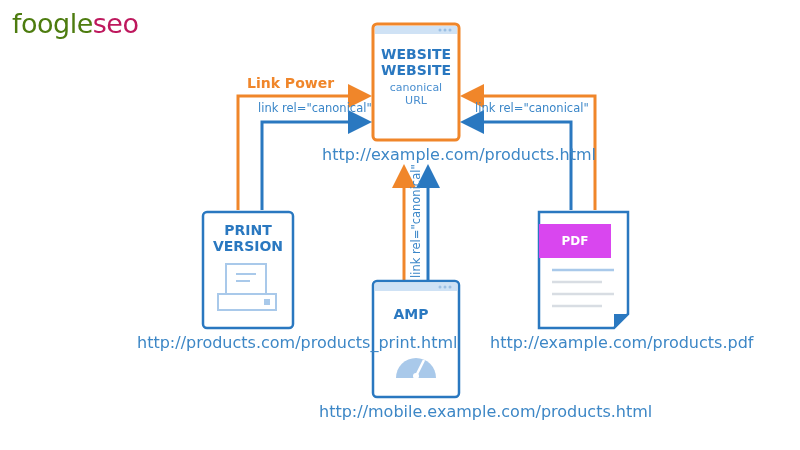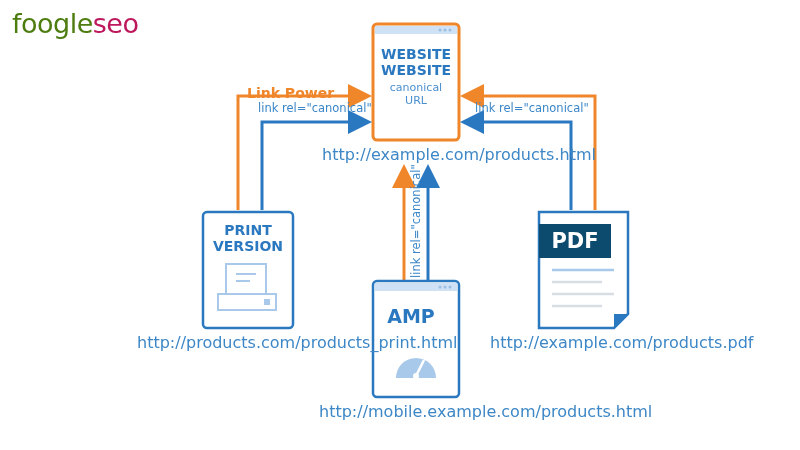--- a/index.html
+++ b/index.html
@@ -7,21 +7,21 @@
   .logo{position:absolute;left:12px;top:8px;font-size:27px;letter-spacing:-0.5px;font-family:"DejaVu Sans",sans-serif;}
   .logo .a{color:#4d7c0f;}
   .logo .b{color:#be185d;}
   svg.diagram{position:absolute;left:0;top:0;}
   .lbl{position:absolute;font-size:11.5px;color:#3a86c8;white-space:nowrap;}
   .url{position:absolute;font-size:16px;color:#3d87c6;white-space:nowrap;}
   .title{position:absolute;font-weight:bold;color:#2a78c0;text-align:center;line-height:1.15;}
   .sub{position:absolute;color:#4a8fd0;text-align:center;font-size:11px;line-height:1.15;}
   .linkpower{position:absolute;font-weight:bold;color:#f0862a;font-size:14px;}
   .vert{position:absolute;font-size:11.5px;color:#3a86c8;white-space:nowrap;transform:rotate(-90deg);transform-origin:left top;}
-  .pdfbadge{position:absolute;background:#0c4a6e;color:#fff;font-weight:bold;font-size:21px;display:flex;align-items:center;justify-content:center;}
+  .pdfbadge{position:absolute;background:#d946ef;color:#fff;font-weight:bold;font-size:12px;display:flex;align-items:center;justify-content:center;}
 </style>
 </head>
 <body>
 
 <div class="logo"><span class="a">foogle</span><span class="b">seo</span></div>
 
 <svg class="diagram" width="800" height="450">
   <defs>
     <marker id="ao" markerWidth="8" markerHeight="8" refX="6" refY="4" orient="auto">
         <path d="M0,0 L8,4 L0,8 z" fill="#f0862a"></path>
@@ -81,25 +81,25 @@
       <line x1="552" y1="294" x2="614" y2="294" stroke="#d8dde3" stroke-width="2.5"></line>
       <line x1="552" y1="306" x2="602" y2="306" stroke="#d8dde3" stroke-width="2.5"></line>
     </g>
   </g>
 </svg>
 
 <div class="title" style="left:373px;top:46px;width:86px;font-size:14px;"><span>WEBSITE</span><br><span>WEBSITE</span></div>
 <div class="sub" style="left:373px;top:82px;width:86px;"><span>canonical</span><br><span>URL</span></div>
 <div class="url" style="left:322px;top:145px;">http://example.com/products.html</div>
 
-<div class="linkpower" style="left:247px;top:75px;margin-top:10px;">Link Power</div>
+<div class="linkpower" style="left:247px;top:75px;">Link Power</div>
 <div class="lbl" style="left:258px;top:101px;">link rel="canonical"</div>
 <div class="lbl" style="left:475px;top:101px;">link rel="canonical"</div>
 <div class="vert" style="left:409px;top:278px;">link rel="canonical"</div>
 
 <div class="title" style="left:203px;top:222px;width:90px;font-size:14px;"><span>PRINT</span><br><span>VERSION</span></div>
 <div class="url" style="left:137px;top:333px;">http://products.com/products_print.html</div>
 
-<div class="title" style="left:373px;top:306px;width:76px;font-size:19px;">AMP</div>
+<div class="title" style="left:373px;top:306px;width:76px;font-size:14px;">AMP</div>
 <div class="url" style="left:300px;top:402px;margin-left:19px;">http://mobile.example.com/products.html</div>
 
 <div class="pdfbadge" style="left:539px;top:224px;width:72px;height:34px;">PDF</div>
 <div class="url" style="left:490px;top:333px;">http://example.com/products.pdf</div>
 
 </body></html>

